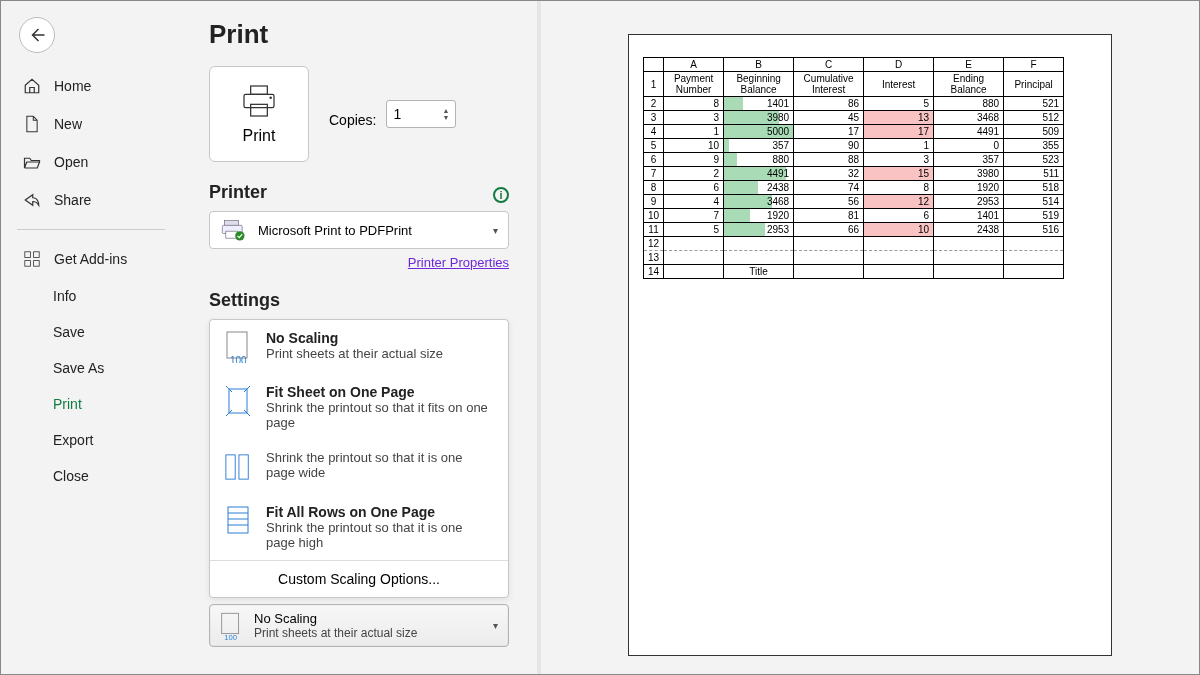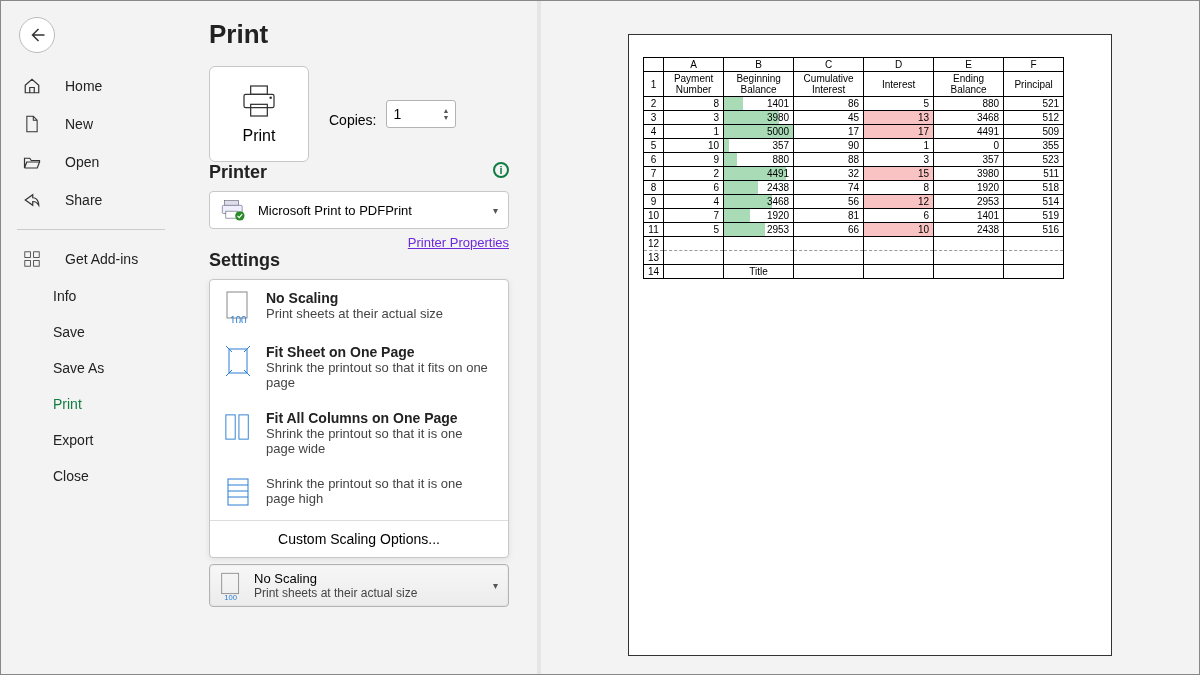--- a/index.html
+++ b/index.html
@@ -1,32 +1,32 @@
 <!DOCTYPE html>
 <html><head>
 <meta charset="utf-8">
 <style>
 * { box-sizing: border-box; margin: 0; padding: 0; font-family: "Segoe UI", Arial, sans-serif; }
 body { width: 1200px; height: 675px; background: #fff; overflow: hidden; border: 1px solid #888; }
 .app { display: flex; height: 100%; background: #f3f3f3; }
 .sidebar { width: 180px; background: #f3f3f3; padding: 10px 0; }
 .back-btn { width: 36px; height: 36px; border-radius: 50%; border: 1px solid #bbb; display: flex; align-items: center; justify-content: center; margin: 6px 0 14px 18px; background: #fff; cursor: pointer; }
-.nav-item { display: flex; align-items: center; padding: 10px 22px; font-size: 14px; color: #222; cursor: pointer; gap: 24px; }
+.nav-item { display: flex; align-items: center; padding: 10px 22px; font-size: 14px; color: #222; cursor: pointer; gap: 13px; }
 .nav-item.active { color: #107c41; }
 .nav-icon { width: 18px; height: 18px; display: inline-flex; align-items: center; justify-content: center; }
 .nav-sep { border-top: 1px solid #ccc; margin: 10px 16px; }
 .content { flex: 1; padding: 18px 28px; border-right: 4px solid #e5e5e5; background: #f3f3f3; max-width: 360px; }
 .page-title { font-size: 26px; font-weight: 600; color: #222; margin-bottom: 16px; }
 .print-row { display: flex; align-items: center; gap: 20px; }
 .print-card { width: 100px; height: 96px; border: 1px solid #c7c7c7; border-radius: 6px; background: #fff; display: flex; flex-direction: column; align-items: center; justify-content: center; gap: 8px; cursor: pointer; }
 .printer-svg { width: 40px; height: 36px; }
 .copies { display: flex; align-items: flex-end; gap: 10px; font-size: 14px; }
 .copies-input { width: 70px; height: 28px; border: 1px solid #b3b3b3; border-radius: 3px; display: flex; align-items: center; justify-content: space-between; padding: 0 6px; background: #fff; }
 .spin { display: flex; flex-direction: column; font-size: 7px; line-height: 7px; color: #555; }
-.section-head { font-size: 18px; font-weight: 600; color: #222; display: flex; justify-content: space-between; align-items: flex-start; }
+.section-head { font-size: 18px; font-weight: 600; margin-top: 20px; color: #222; display: flex; justify-content: space-between; align-items: flex-end; }
 .info-icon { width: 16px; height: 16px; border-radius: 50%; border: 2px solid #107c41; color: #107c41; font-size: 11px; display: flex; align-items: center; justify-content: center; font-weight: bold; }
 .printer-sel { margin-top: 8px; border: 1px solid #c7c7c7; border-radius: 4px; background: #fff; display: flex; align-items: center; padding: 6px 10px; gap: 10px; cursor: pointer; position: relative; }
 .printer-sel .chev { margin-left: auto; font-size: 10px; color: #555; }
 .printer-sel-texts { display: flex; flex-direction: row; font-size: 13px; }
 .link-green { color: #6d28d9; text-decoration: underline; font-size: 13px; display: block; text-align: right; margin-top: 6px; cursor: pointer; }
 .settings-panel { margin-top: 8px; border: 1px solid #c7c7c7; border-radius: 4px; background: #fff; box-shadow: 0 2px 6px rgba(0,0,0,0.08); }
 .scale-opt { display: flex; gap: 14px; padding: 10px 14px; cursor: pointer; align-items: flex-start; }
 .scale-opt + .scale-opt { border-top: 0; }
 .opt-icon { width: 28px; height: 34px; flex-shrink: 0; display: flex; align-items: center; justify-content: center; }
 .opt-texts { display: flex; flex-direction: column; }
@@ -199,34 +199,34 @@
           </div>
       </div>
       <div class="scale-opt">
         <span class="opt-icon">
             <svg width="30" height="32" viewBox="0 0 30 32">
               <rect x="2" y="3" width="10" height="26" fill="none" stroke="#2b7cd3"></rect>
               <rect x="16" y="3" width="10" height="26" fill="none" stroke="#2b7cd3"></rect>
             </svg>
           </span>
         <div class="opt-texts">
-            <span class="opt-title">Fit All Columns on One Page</span>
             <span class="opt-sub">Shrink the printout so that it is one page wide</span>
           </div>
       </div>
       <div class="scale-opt">
         <span class="opt-icon">
             <svg width="26" height="32" viewBox="0 0 26 32">
               <rect x="3" y="2" width="20" height="26" fill="none" stroke="#2b7cd3"></rect>
               <line x1="3" y1="8" x2="23" y2="8" stroke="#2b7cd3"></line>
               <line x1="3" y1="14" x2="23" y2="14" stroke="#2b7cd3"></line>
               <line x1="3" y1="20" x2="23" y2="20" stroke="#2b7cd3"></line>
             </svg>
           </span>
         <div class="opt-texts">
+            <span class="opt-title">Fit All Rows on One Page</span>
             <span class="opt-sub">Shrink the printout so that it is one page high</span>
           </div>
       </div>
       <div class="custom-scale">Custom Scaling Options...</div>
     </div>
 
     <div class="collapsed-sel">
       <span class="opt-icon" style="width:22px;height:28px">
           <svg width="22" height="28" viewBox="0 0 26 32">
             <rect x="2" y="1" width="20" height="24" fill="none" stroke="#888"></rect>

